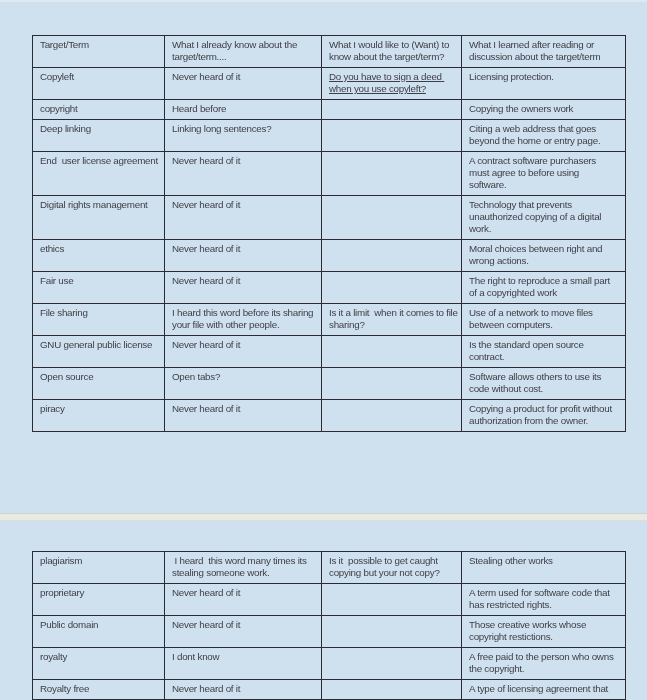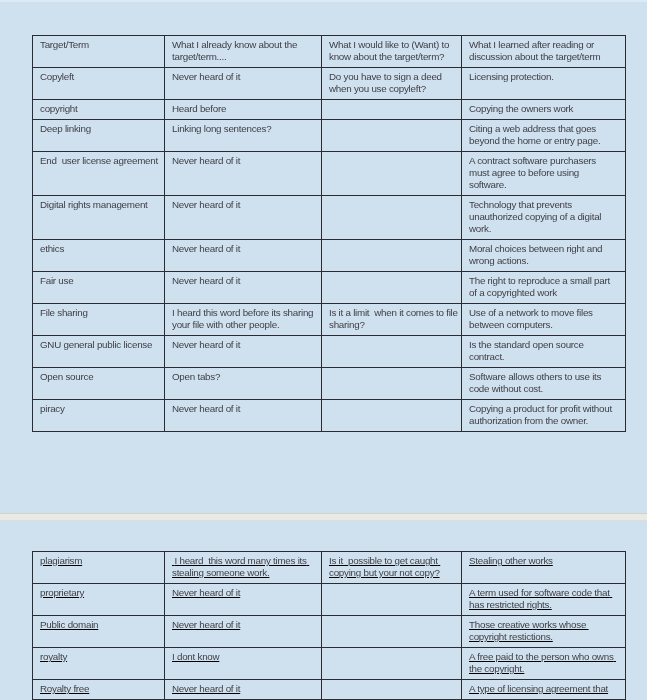--- a/index.html
+++ b/index.html
@@ -10,33 +10,33 @@
     font-family: "Liberation Sans", sans-serif;
   }
   table.doc-table {
     position: absolute; left: 32px;
     width: 593px;
     border-collapse: collapse; table-layout: fixed;
     background: transparent;
     border-radius: 24px;
   }
   #table1 { top: 35px; }
-  #table2 { top: 551px; text-decoration: underline; }
+  #table2 { top: 551px; }
   .doc-table th, .doc-table td {
     border: 1.5px solid var(--table-border, #2b2b34);
     vertical-align: top; text-align: left;
     font-weight: 400;
     font-size: 9.8px; line-height: 12px; letter-spacing: -0.25px;
     color: var(--text-color, #3e3e46);
     padding: 3px 3px 4px 7px;
     white-space: pre-wrap; word-wrap: break-word;
     overflow: hidden;
   }
   .doc-table .c4 { padding-right: 10px; }
-  .bold-cell { font-weight: 700; }
+  .bold-cell { font-weight: 700; text-decoration: underline; }
   .page-break {
     position: absolute; left: 0; top: 513px;
     width: 647px; height: 8px; box-sizing: border-box;
     background: var(--page-break-band, #eaeae5);
     border-top: 1px solid #d2d2cc;
     border-bottom: 1px solid #dddcd6;
   }
   .page-top-edge {
     position: absolute; left: 0; top: 0;
     width: 647px; height: 2px;

